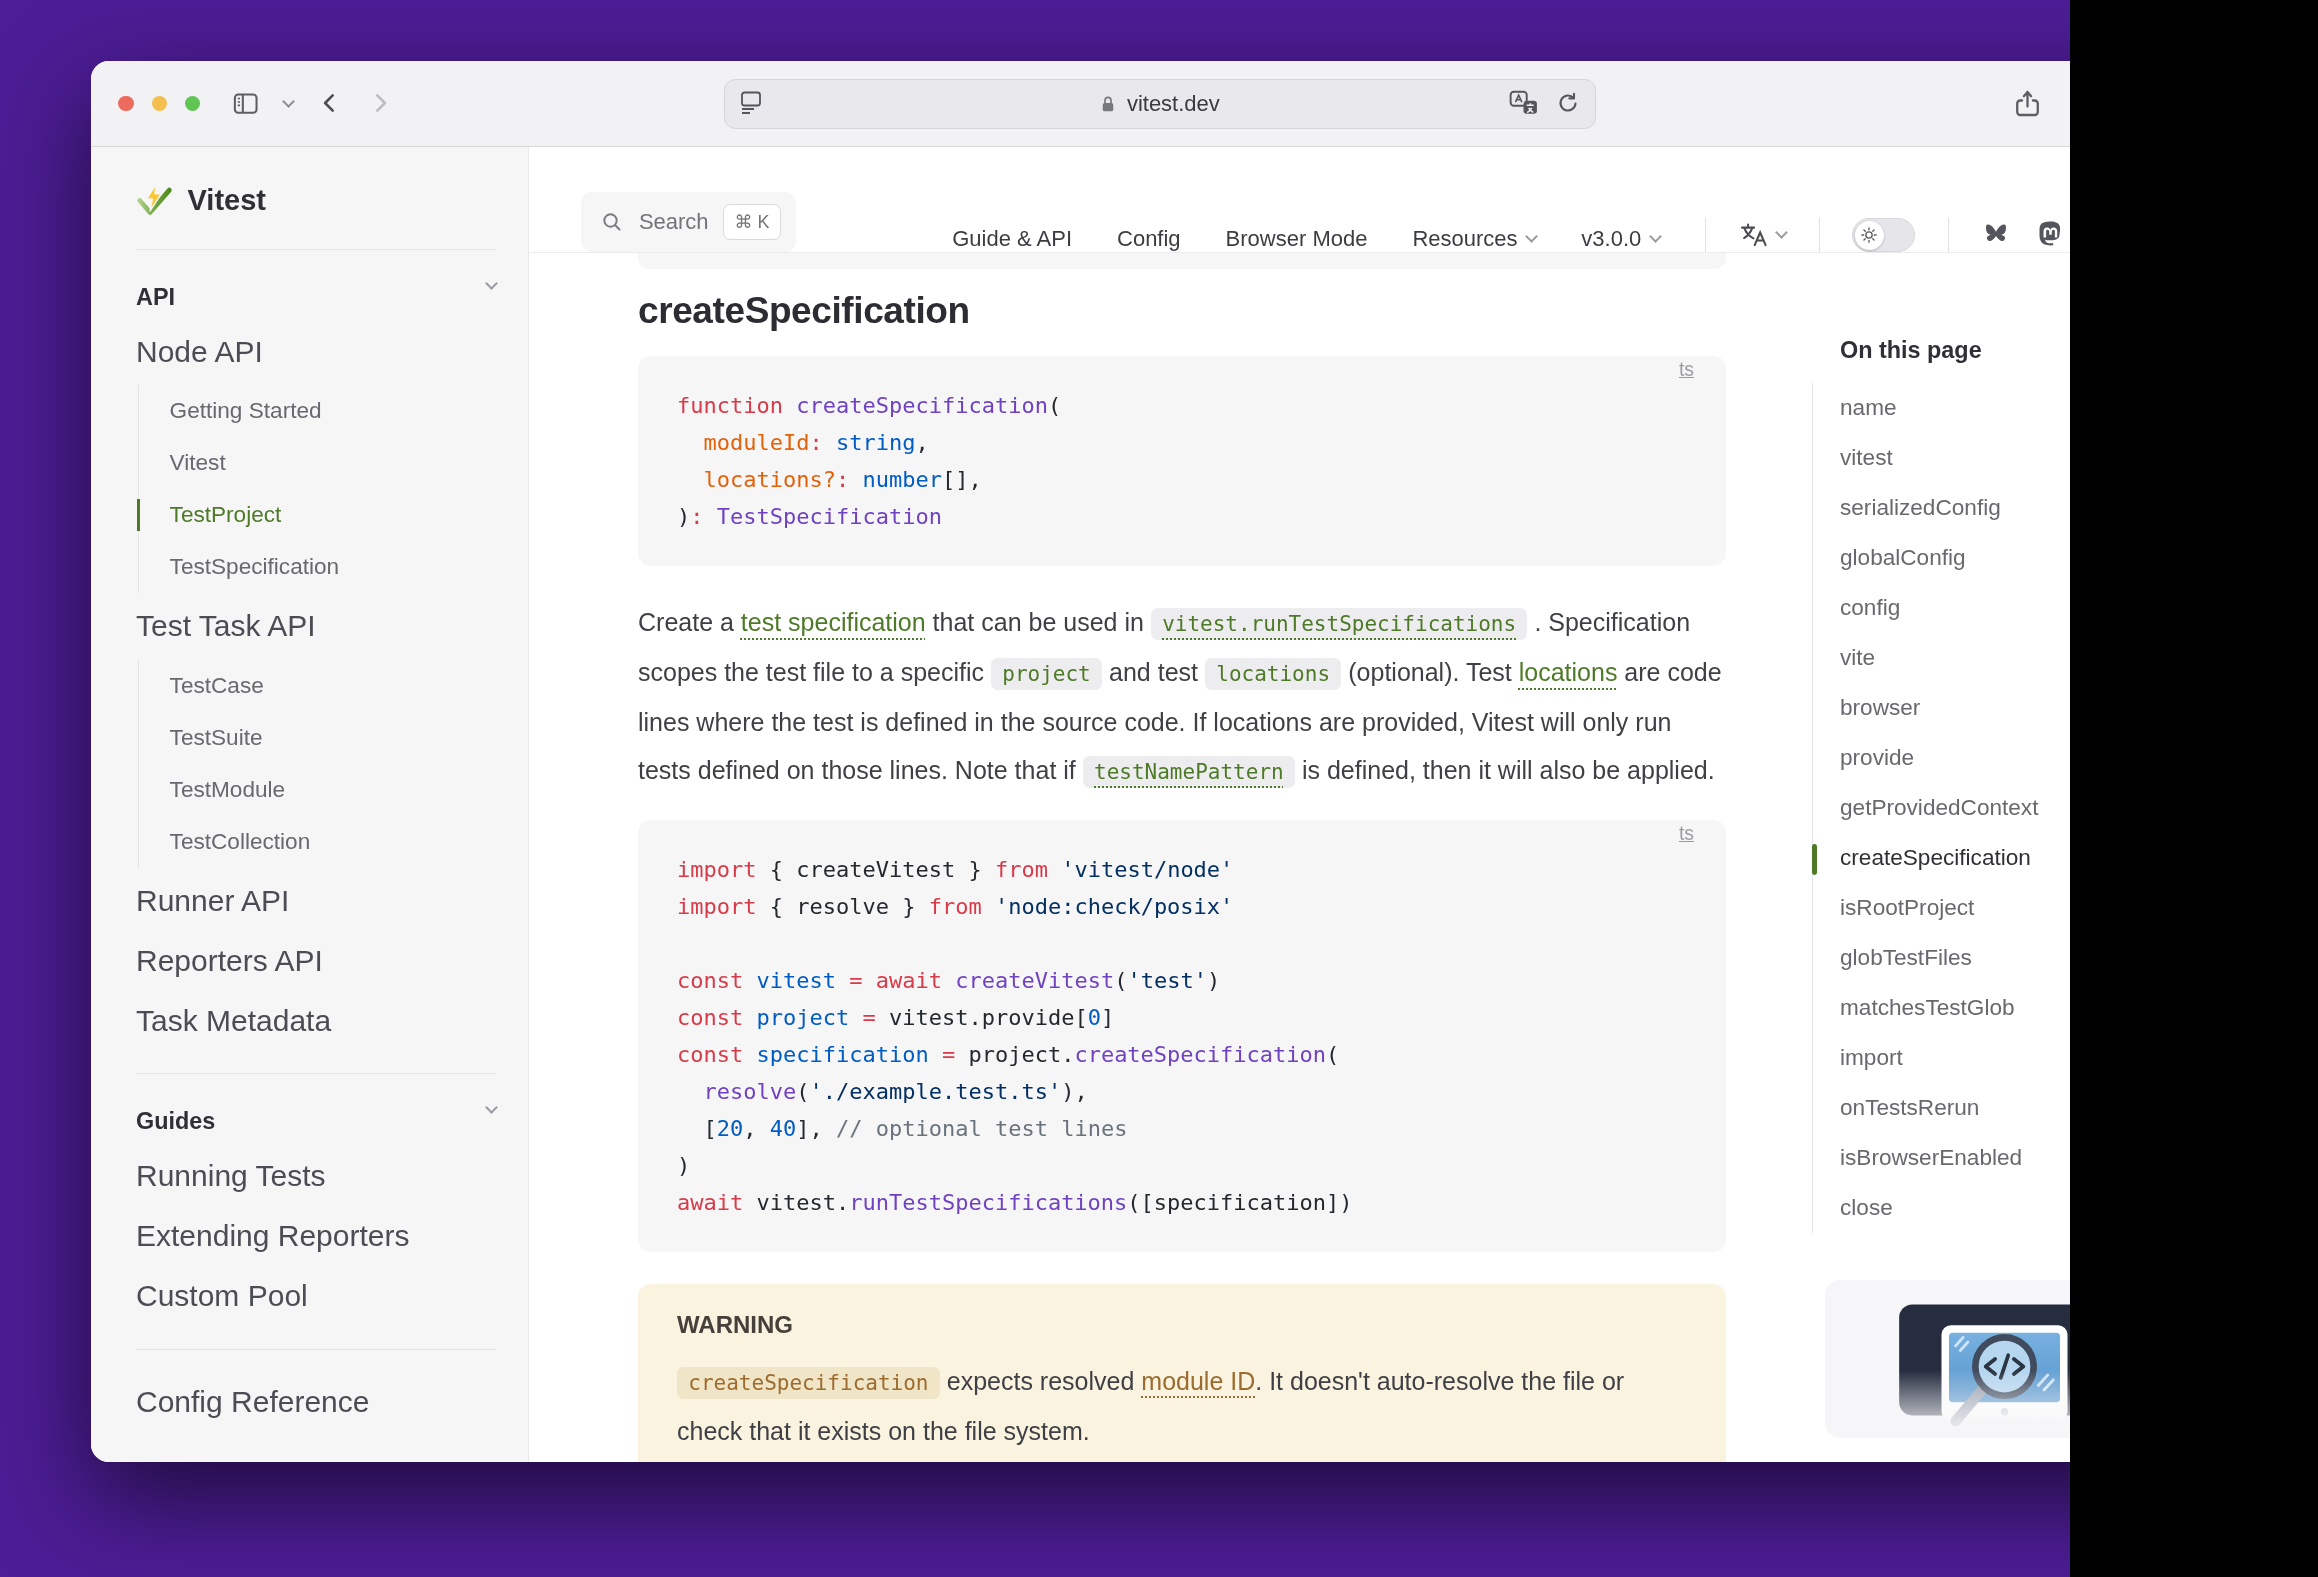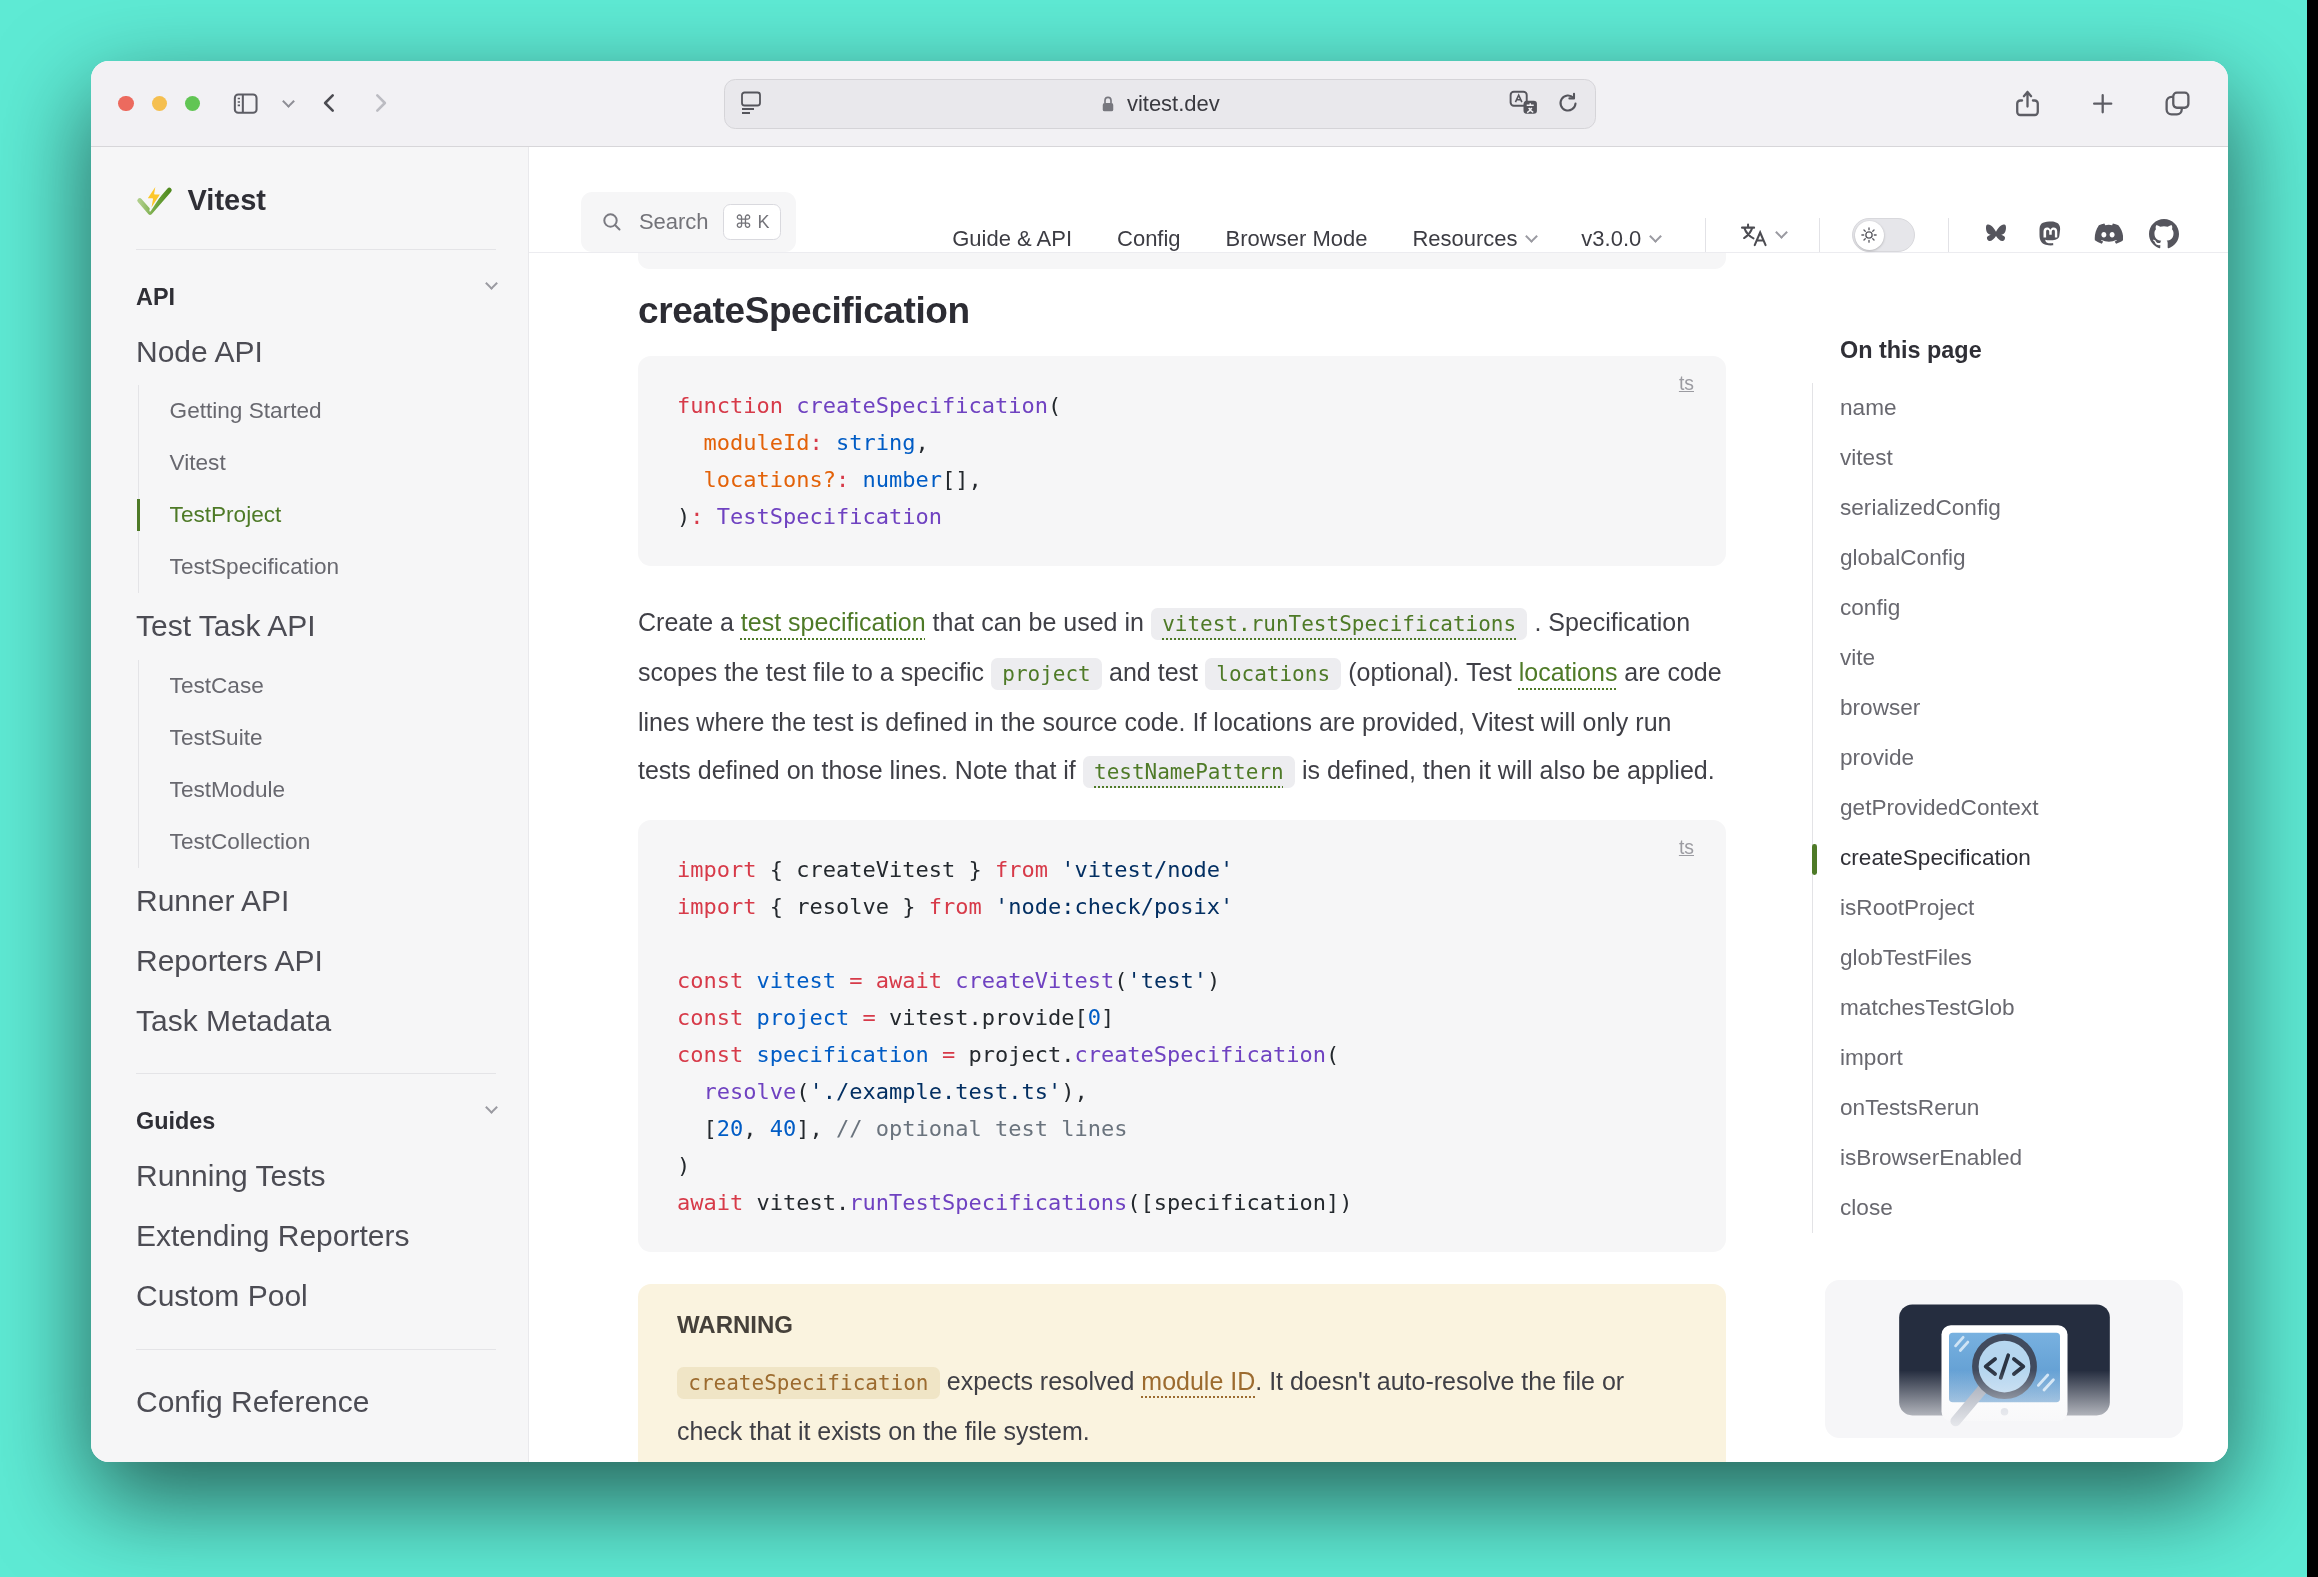--- a/index.html
+++ b/index.html
@@ -1,17 +1,17 @@
 <!DOCTYPE html>
 <html style="font-size:13px"><head>
 <meta charset="utf-8">
 <style>
   *{margin:0;padding:0;box-sizing:border-box;}
   html,body{background:#000;}
-  .screen{position:relative;width:2307px;height:1578px;background:#5eead4;overflow:hidden;
+  .screen{position:relative;width:2070px;height:1578px;background:#4c1d95;overflow:hidden;
     font-family:"Liberation Sans",sans-serif;}
   .window{position:absolute;left:91px;top:61px;width:2137px;height:1401px;background:#fff;
     border-radius:18px;box-shadow:0 36px 97px rgba(0,0,0,.6);overflow:hidden;display:flex;flex-direction:column;}
   
   .chrome{flex:0 0 86px;background:#f2f1f4;border-bottom:0.8px solid #d7d6d9;display:flex;align-items:center;position:relative;}
   .lights{display:flex;gap:18px;margin-left:27.4px;}
   .light{width:15.3px;height:15.3px;border-radius:50%;}
   .chrome-left{display:flex;align-items:center;gap:24px;margin-left:32px;color:#5d5d64;}
   .chrome-left svg,.chrome-right svg{display:block;}
   .urlbar{position:absolute;left:50%;top:18px;transform:translateX(-50%);width:872px;height:50px;
@@ -48,21 +48,21 @@
   .toggle{width:63px;height:34px;border-radius:17px;background:#e6e6ea;border:0.8px solid #d8d8dc;position:relative;}
   .knob{position:absolute;left:1.6px;top:1.6px;width:29px;height:29px;border-radius:50%;background:#fff;
     box-shadow:0 0.8px 2.4px rgba(0,0,0,.25);display:flex;align-items:center;justify-content:center;}
   .social svg{width:30px;height:30px;fill:#55555d;}
   
   .content{flex:1;display:flex;min-height:0;overflow:hidden;}
   .doc{flex:1;min-width:0;padding:0 57px 0 109px;}
   .prev-strip{height:16px;background:#f6f6f7;border-radius:0 0 11.3px 11.3px;}
   h1.title{font-size:37px;font-weight:700;color:#2c2c33;margin:21px 0 24px;letter-spacing:-0.4px;}
   .codeblock{position:relative;background:#f6f6f7;border-radius:13px;padding:31px 39px;margin-bottom:32px;}
-  .codeblock .lang{position:absolute;top:16px;right:32px;font-size:19.4px;color:#9b9ba1;text-decoration:underline;}
+  .codeblock .lang{position:absolute;top:2px;right:32px;font-size:19.4px;color:#9b9ba1;text-decoration:underline;}
   .codeblock .line{font-family:"DejaVu Sans Mono",monospace;font-size:22px;line-height:37px;white-space:pre;color:#24292e;}
   .tk-k{color:#d73a49}.tk-f{color:#6f42c1}.tk-b{color:#005cc5}.tk-s{color:#032f62}
   .tk-o{color:#e36209}.tk-c{color:#6a737d}.tk-p,.tk-p2{color:#24292e}
   .para{font-size:25px;line-height:48px;color:#3f3f46;margin-bottom:24px;max-width:1130px;}
   .icode{font-family:"DejaVu Sans Mono",monospace;font-size:21px;background:#ededf0;border-radius:6.5px;
     padding:4px 11.3px;color:#4e7a27;white-space:nowrap;}
   .link{color:#4e7a27;text-decoration:underline dotted;text-decoration-thickness:1.6px;text-underline-offset:6.5px;}
   .codelink{text-decoration:underline dotted;text-decoration-color:#4e7a27;text-decoration-thickness:1.6px;text-underline-offset:6.5px;}
   .warning{background:#faf3df;border-radius:13px;padding:27.4px 39px 39px;}
   .warning-title{font-size:24px;font-weight:700;color:#45403a;margin-bottom:18px;}

